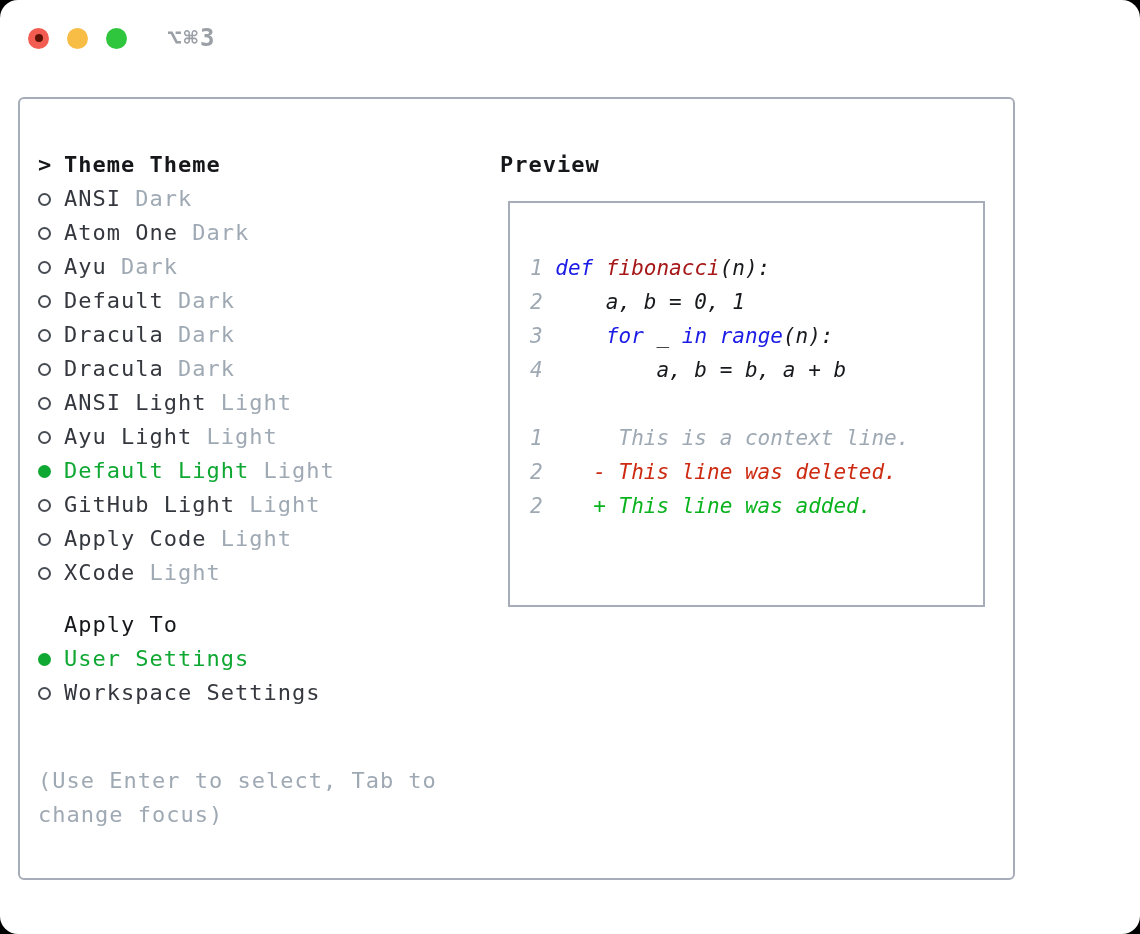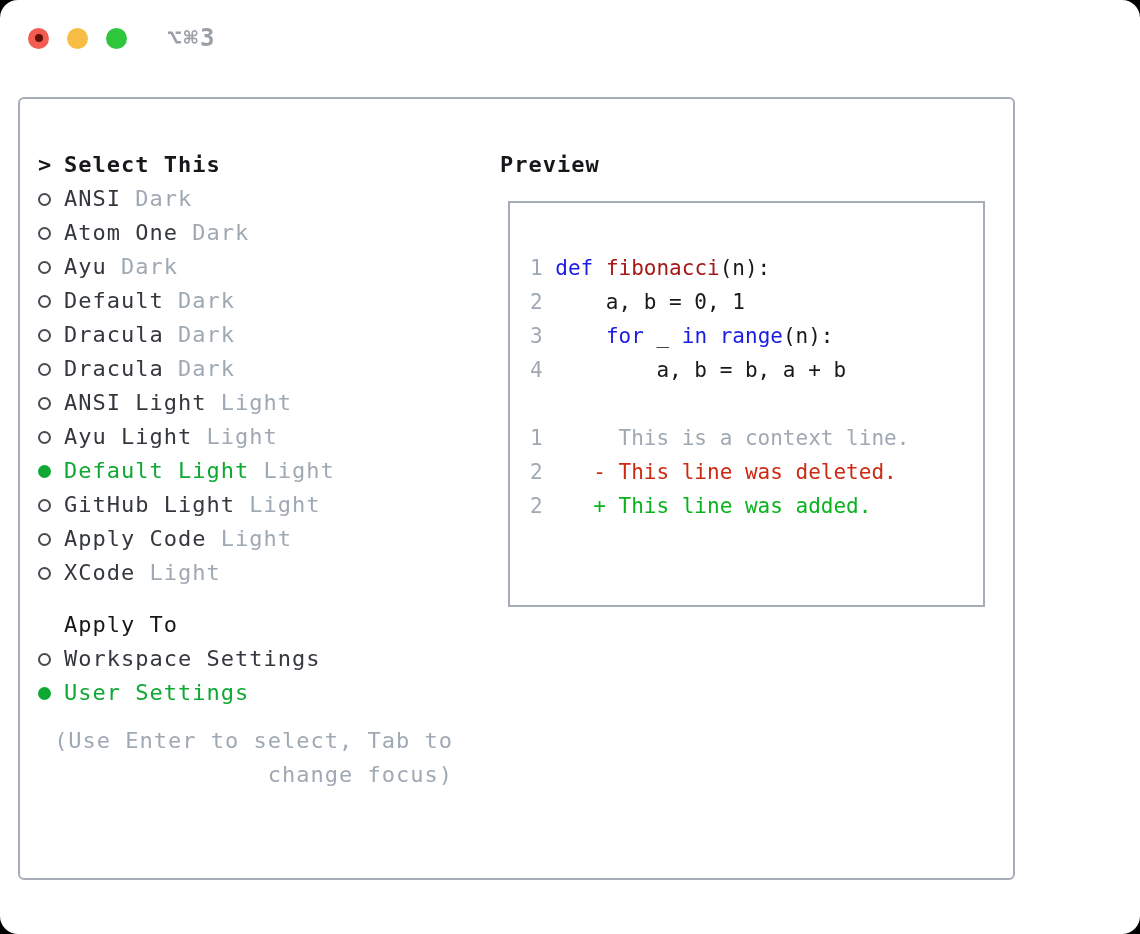--- a/index.html
+++ b/index.html
@@ -53,36 +53,36 @@
     width:13px;height:13px;border-radius:50%;
     border:2px solid var(--ring_gray);box-sizing:border-box;
   }
   .radio.sel{border:none;background:var(--accent_green);}
   .item-name{color:var(--text_dark);}
   .item-name.sel{color:var(--accent_green);text-align:right;}
   .item-tag{color:var(--muted_gray);}
   .apply-header{margin-top:18px;}
   .apply-header .title-text{font-weight:normal;color:var(--heading_dark);}
   .hint{
-    margin-top:14px;width:415px;
-    color:var(--muted_gray);white-space:normal;text-align:right;
+    margin-top:54px;width:415px;
+    color:var(--muted_gray);white-space:normal;
   }
   
   .col-right{
     position:absolute;left:480px;top:49px;
     font-size:22px;line-height:34px;letter-spacing:1px;
   }
   .preview-title{font-weight:bold;color:var(--heading_dark);}
   .preview-box{
     position:absolute;left:488px;top:102px;width:477px;height:406px;
     border:2px solid var(--border_gray);box-sizing:border-box;
     padding:48px 0 0 20px;overflow:hidden;
     font-size:21px;line-height:34px;
   }
-  .pline{white-space:pre;height:34px;}
+  .pline{white-space:pre;height:34px;font-style:italic;}
   .c-num{color:var(--muted_gray);}
   .c-kw{color:var(--keyword_blue);}
   .c-fn{color:var(--function_red);}
   .c-plain{color:var(--code_text);}
   .c-ctx{color:var(--muted_gray);}
   .c-del{color:var(--deleted_red);margin-top:32px;}
   .c-add{color:var(--added_green);}
 </style>
 </head>
 <body>
@@ -98,21 +98,21 @@
       <span class="light light-green"></span>
     </div>
     <span class="win-title">⌥⌘3</span>
   </div>
 
   <div class="content-box">
 
     <div class="col-left">
       <div class="row">
         <span class="marker pointer">&gt;</span>
-        <span class="title-text">Select This</span>
+        <span class="title-text">Theme Theme</span>
       </div>
 
       <div id="theme-list">
           <div class="row"><span class="marker"><span class="radio"></span></span><span class="item-name">ANSI</span><span class="item-tag"> Dark</span></div>
           <div class="row"><span class="marker"><span class="radio"></span></span><span class="item-name">Atom One</span><span class="item-tag"> Dark</span></div>
           <div class="row"><span class="marker"><span class="radio"></span></span><span class="item-name">Ayu</span><span class="item-tag"> Dark</span></div>
           <div class="row"><span class="marker"><span class="radio"></span></span><span class="item-name">Default</span><span class="item-tag"> Dark</span></div>
           <div class="row"><span class="marker"><span class="radio"></span></span><span class="item-name">Dracula</span><span class="item-tag"> Dark</span></div>
           <div class="row"><span class="marker"><span class="radio"></span></span><span class="item-name">Dracula</span><span class="item-tag"> Dark</span></div>
           <div class="row"><span class="marker"><span class="radio"></span></span><span class="item-name">ANSI Light</span><span class="item-tag"> Light</span></div>
@@ -122,22 +122,22 @@
           <div class="row"><span class="marker"><span class="radio"></span></span><span class="item-name">Apply Code</span><span class="item-tag"> Light</span></div>
           <div class="row"><span class="marker"><span class="radio"></span></span><span class="item-name">XCode</span><span class="item-tag"> Light</span></div>
         </div>
 
       <div class="row apply-header">
         <span class="marker"></span>
         <span class="title-text">Apply To</span>
       </div>
 
       <div id="apply-list">
+          <div class="row"><span class="marker"><span class="radio sel"></span></span><span class="item-name sel">User Settings</span></div>
           <div class="row"><span class="marker"><span class="radio"></span></span><span class="item-name">Workspace Settings</span></div>
-          <div class="row"><span class="marker"><span class="radio sel"></span></span><span class="item-name sel">User Settings</span></div>
         </div>
 
       <div class="hint">(Use Enter to select, Tab to change focus)</div>
     </div>
 
     <div class="col-right">
       <div class="row">
         <span class="preview-title">Preview</span>
       </div>
     </div>

